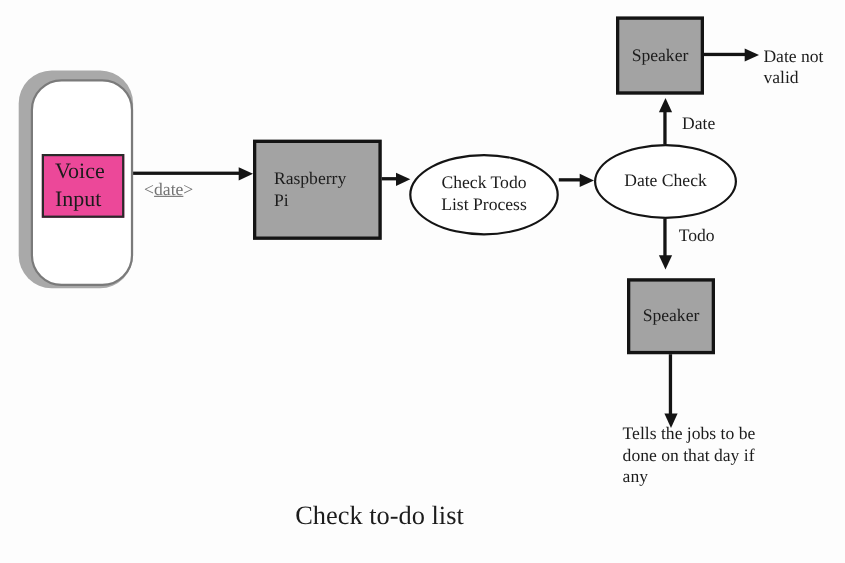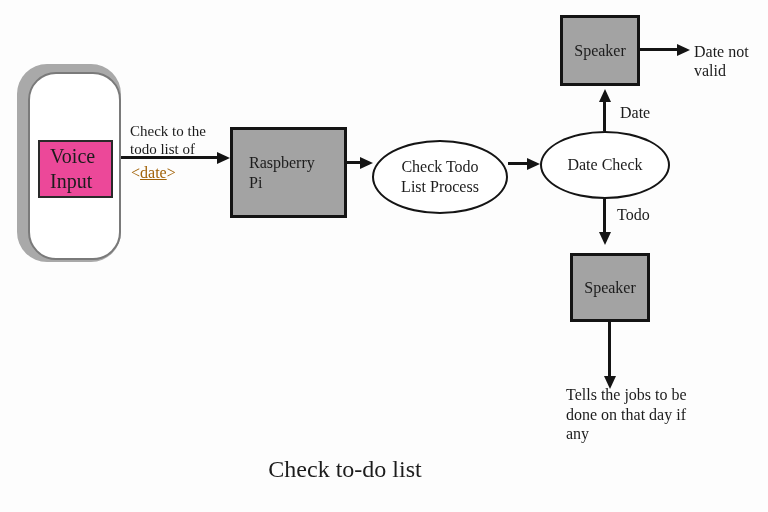--- a/index.html
+++ b/index.html
@@ -44,36 +44,34 @@
   }
   .voice-box{
     border:2px solid #2a2a2a;background:#ec4899;
     display:flex;align-items:center;justify-content:flex-start;
     padding-left:10px;font-size:20px;line-height:1.25;
     box-sizing:border-box;
   }
   
   .lbl{font-size:16px;line-height:1.2;}
   .lbl-sm{font-size:15px;line-height:1.18;}
-  .date-param{font-size:16px;color:#a16207;}
+  .date-param{font-size:16px;color:#737373;}
   .date-param .word{text-decoration:underline;}
   .caption{font-size:24px;text-align:center;}
 </style>
 </head>
 <body>
 
 <div id="stage">
 
   <div class="abs phone-shadow" style="left:17px;top:64px;width:104px;height:198px;"></div>
   <div class="abs phone-body" style="left:28px;top:72px;width:93px;height:188px;"></div>
   <div class="abs voice-box prelined" style="left:38px;top:127px;width:75px;height:58px;">Voice
 Input</div>
 
-  <div class="abs lbl-sm prelined" style="left:130px;top:110px;width:95px;">Check to the
-todo list of</div>
   <div class="abs hline" style="left:121px;top:156px;width:97px;"></div>
   <div class="abs ah-right" style="left:217px;top:151.5px;"></div>
   <div class="abs date-param" style="left:131px;top:164px;">
     <span>&lt;</span><span class="word">date</span><span>&gt;</span>
   </div>
 
   <div class="abs box prelined" style="left:230px;top:114px;width:117px;height:91px;justify-content:flex-start;padding-left:16px;">Raspberry
 Pi</div>
 
   <div class="abs hline" style="left:347px;top:161px;width:15px;"></div>

